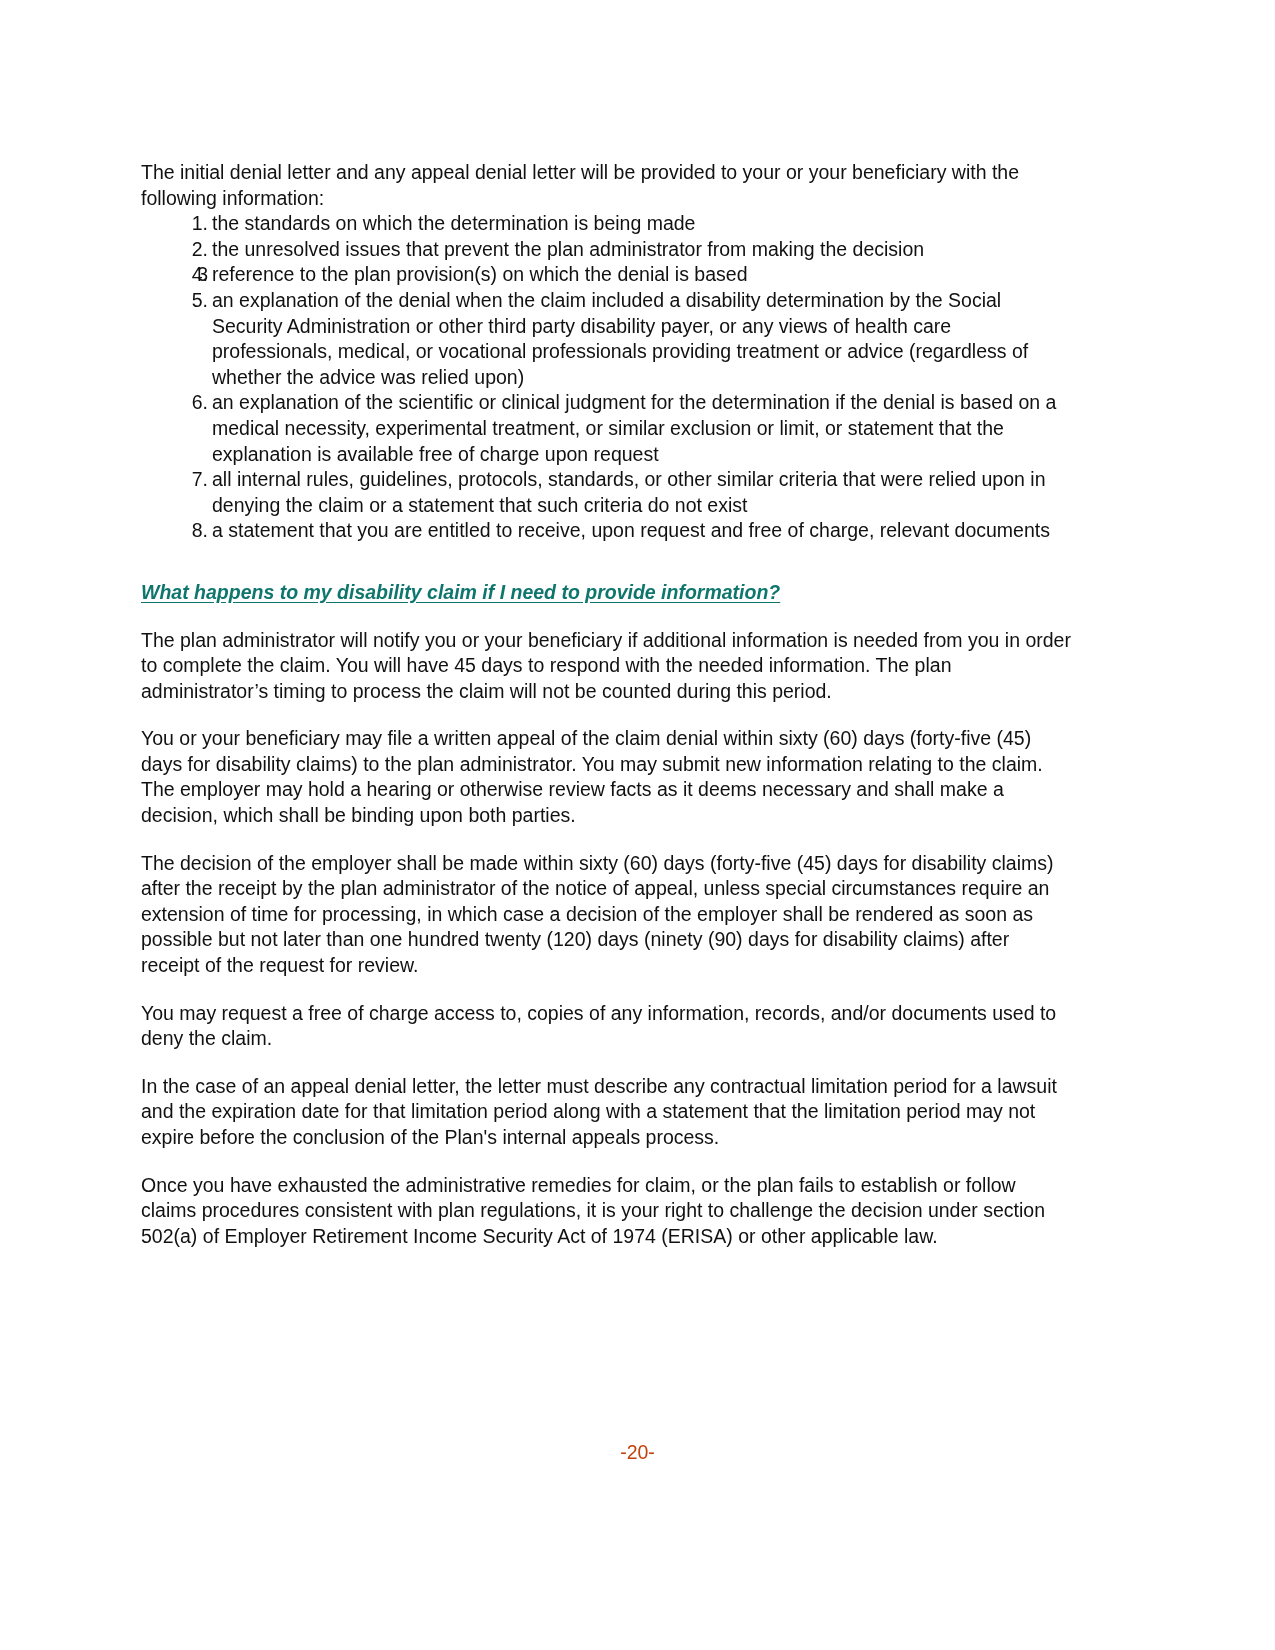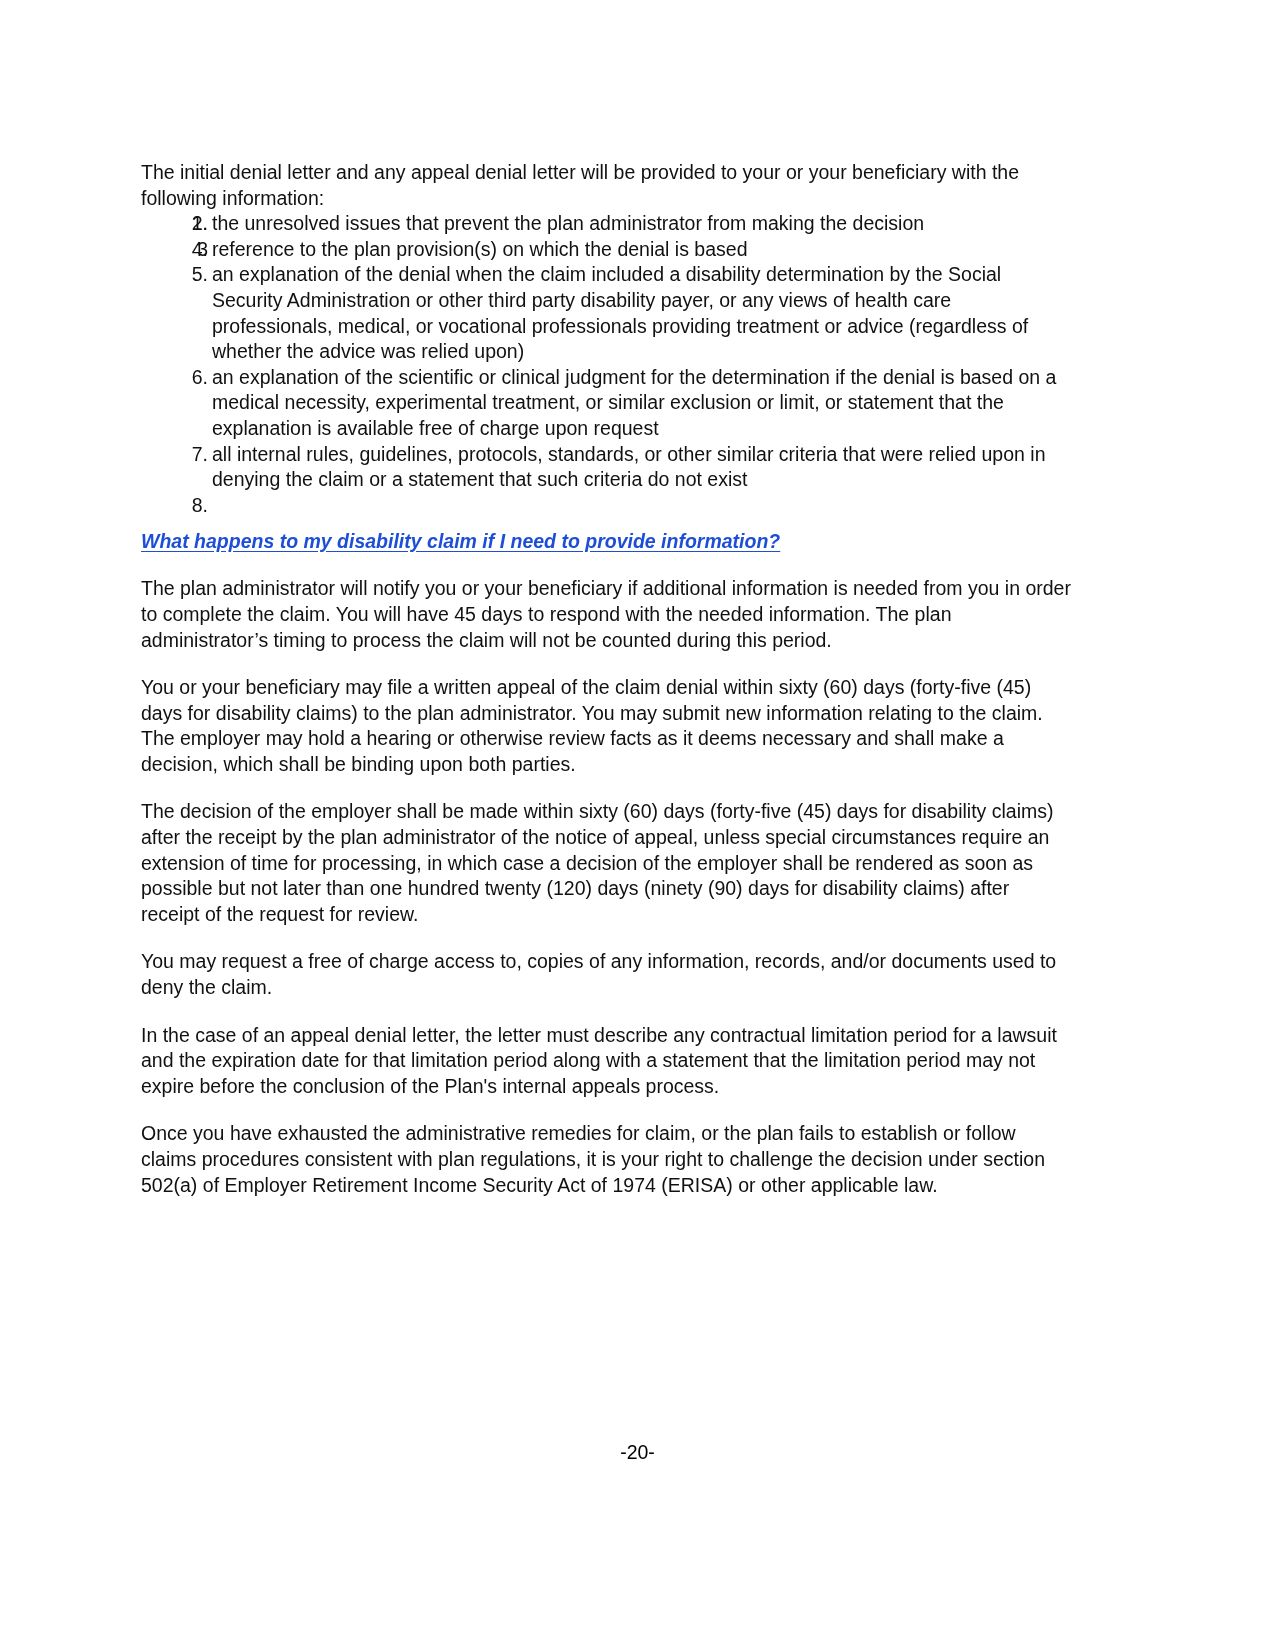--- a/index.html
+++ b/index.html
@@ -55,48 +55,49 @@
     white-space: pre;
   }
   h2.qheading {
     font-size: 19.5px;
     line-height: 25.6px;
     font-weight: bold;
     font-style: italic;
     text-decoration: underline;
     text-underline-offset: 3px;
     margin: 0 0 22px 0;
-    color: #1d4ed8;
+    color: #0f766e;
   }
   .spacer-before-heading {
     height: 14px;
   }
   .footer {
     position: absolute;
     left: 0;
     top: 1440px;
     width: 1275px;
     text-align: center;
     font-size: 19.5px;
     line-height: 25.6px;
-    color: #000000;
+    color: #c2410c;
   }
 </style>
 </head>
 <body>
 
 <div class="page">
 
   <div class="content">
 
     <p class="para intro">The initial denial letter and any appeal denial letter will be provided to your or your beneficiary with the following information:</p>
 
     <ol class="numlist">
       <li>
         <span class="marker">1.</span>
+        <span>the standards on which the determination is being made</span>
       </li>
       <li>
         <span class="marker">2.</span>
         <span>the unresolved issues that prevent the plan administrator from making the decision</span>
       </li>
       <li>
         <span class="marker">3</span>
       </li>
       <li>
         <span class="marker">4.</span>
@@ -109,20 +110,21 @@
       <li>
         <span class="marker">6.</span>
         <span>an explanation of the scientific or clinical judgment for the determination if the denial is based on a medical necessity, experimental treatment, or similar exclusion or limit, or statement that the explanation is available free of charge upon request</span>
       </li>
       <li>
         <span class="marker">7.</span>
         <span>all internal rules, guidelines, protocols, standards, or other similar criteria that were relied upon in denying the claim or a statement that such criteria do not exist</span>
       </li>
       <li>
         <span class="marker">8.</span>
+        <span>a statement that you are entitled to receive, upon request and free of charge, relevant documents</span>
       </li>
     </ol>
 
     <div class="spacer-before-heading"></div>
 
     <h2 class="qheading">What happens to my disability claim if I need to provide information?</h2>
 
     <p class="para">The plan administrator will notify you or your beneficiary if additional information is needed from you in order to complete the claim. You will have 45 days to respond with the needed information. The plan administrator’s timing to process the claim will not be counted during this period.</p>
 
 

